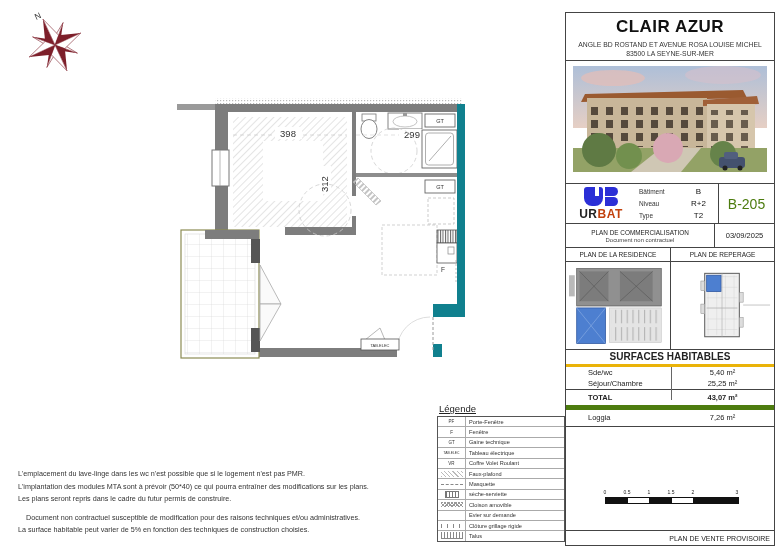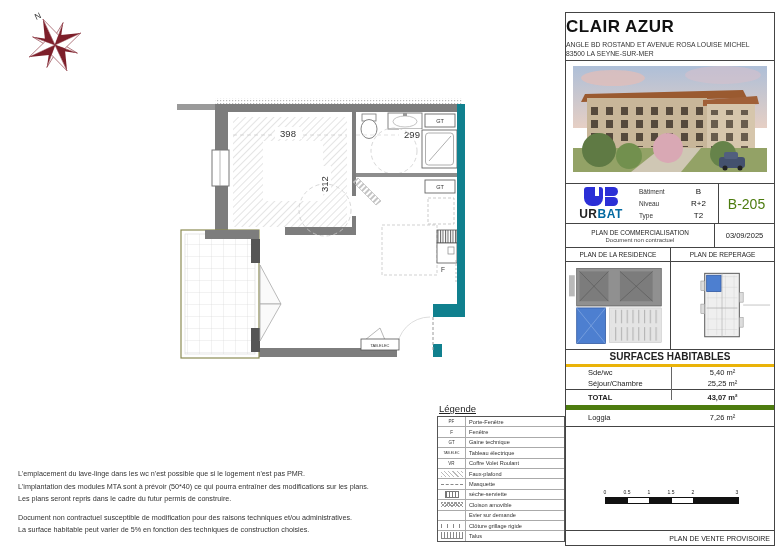--- a/index.html
+++ b/index.html
@@ -2,34 +2,34 @@
 <html><head>
 <meta charset="utf-8">
 <style>
   html,body{margin:0;padding:0;}
   body{width:780px;height:551px;background:#ffffff;position:relative;overflow:hidden;
        font-family:"Liberation Sans",sans-serif;color:#222;}
   .abs{position:absolute;}
   
   #right-panel{position:absolute;left:565px;top:12px;width:210px;border:1px solid #444;box-sizing:border-box;background:#fff;}
   .sec{border-bottom:1px solid #444;box-sizing:border-box;position:relative;background:#fff;}
-  .title-sec{height:48px;padding-top:4px;}
+  .title-sec{height:48px;text-align:center;padding-top:4px;}
   .title-sec .big{font-size:17px;font-weight:bold;letter-spacing:.5px;color:#111;}
   .title-sec .addr{font-size:6.8px;line-height:9px;color:#333;margin-top:3px;}
   .photo-sec{height:118px;}
   .photo-sec svg{display:block;margin:5px auto 0 auto;}
   .info-sec{height:40px;display:flex;}
   .logo-cell{width:70px;display:flex;flex-direction:column;align-items:center;justify-content:center;}
   .logo-shapes{display:flex;gap:2px;height:19px;}
   .lu{width:19px;height:19px;background:#2b2fd6;border-radius:3px 3px 8px 8px;position:relative;}
   .lu .notch{position:absolute;top:0;right:4px;width:4px;height:9px;background:#fff;}
   .lb{display:flex;flex-direction:column;gap:1px;}
   .lb div{width:13px;height:9px;background:#2b2fd6;border-radius:0 9px 9px 0;}
   .logo-word{font-size:12px;font-weight:bold;letter-spacing:.5px;margin-top:1px;}
-  .logo-word .blue{color:#0369a1;}
+  .logo-word .blue{color:#c2410c;}
   .mid-cell{width:82px;display:flex;flex-direction:column;justify-content:center;}
   .mid-row{display:flex;height:12px;align-items:center;}
   .mid-row .lbl{width:40px;font-size:6.5px;color:#333;padding-left:3px;}
   .mid-row .val{flex:1;text-align:center;font-size:8px;color:#111;}
   .unit-cell{flex:1;border-left:1px solid #444;display:flex;align-items:center;justify-content:center;font-size:14px;color:#4d7c0f;}
   .comm-sec{height:24px;display:flex;}
   .comm-left{width:148px;text-align:center;display:flex;flex-direction:column;justify-content:center;}
   .comm-left .l1{font-size:6.4px;color:#222;}
   .comm-left .l2{font-size:5.9px;color:#444;margin-top:1px;}
   .comm-right{flex:1;border-left:1px solid #444;display:flex;align-items:center;justify-content:center;font-size:7.5px;}
@@ -65,21 +65,21 @@
   .llab{font-size:5.6px;color:#333;display:flex;align-items:center;padding-left:3px;}
   .swatch{margin:auto;}
   .swatch[data-swatch="hatch"]{width:22px;height:6px;background:repeating-linear-gradient(45deg,#bbb 0,#bbb .8px,transparent .8px,transparent 3px);}
   .swatch[data-swatch="masquette"]{width:22px;height:0;border-top:1px dashed #888;}
   .swatch[data-swatch="seche"]{width:12px;height:5px;border:0.5px solid #777;background:repeating-linear-gradient(90deg,#777 0,#777 1px,transparent 1px,transparent 3px);}
   .swatch[data-swatch="xhatch"]{width:22px;height:5px;background:repeating-linear-gradient(45deg,#999 0,#999 1px,transparent 1px,transparent 2.5px),repeating-linear-gradient(-45deg,#999 0,#999 1px,transparent 1px,transparent 2.5px);}
   .swatch[data-swatch="fence"]{width:22px;height:4px;background:linear-gradient(transparent 45%,#888 45%,#888 60%,transparent 60%),repeating-linear-gradient(90deg,#888 0,#888 1px,transparent 1px,transparent 6px);}
   .swatch[data-swatch="talus"]{width:22px;height:6px;border-bottom:1px solid #888;background:repeating-linear-gradient(90deg,#888 0,#888 1px,transparent 1px,transparent 3px);}
   
   #notes{position:absolute;left:18px;top:468px;width:420px;font-size:7.2px;line-height:12.5px;color:#333;}
-  #notes .gap{margin-top:6px;}
+  #notes .gap{margin-top:6px;margin-left:8px;}
   
   svg text{font-family:"Liberation Sans",sans-serif;fill:#333;}
 </style>
 </head>
 <body>
 
 <svg class="abs" style="left:18px;top:8px" width="74" height="74" viewBox="0 0 70 70">
   <g transform="rotate(-25 35 35)">
     <text x="29" y="6" font-size="8" fill="#333">N</text>
 

